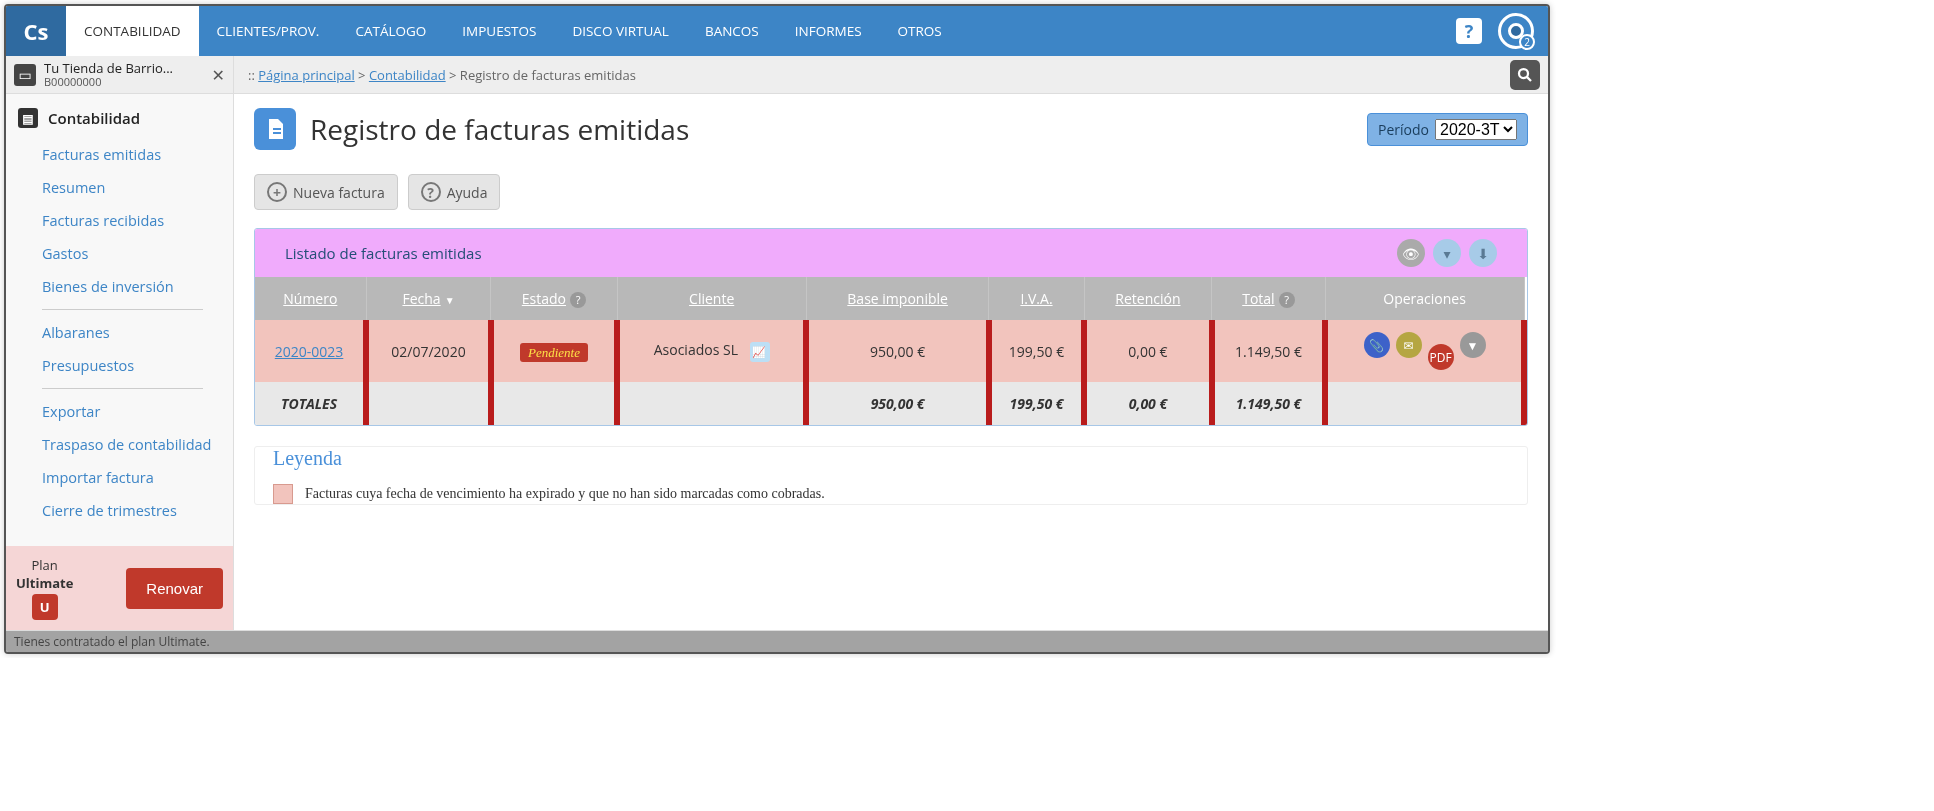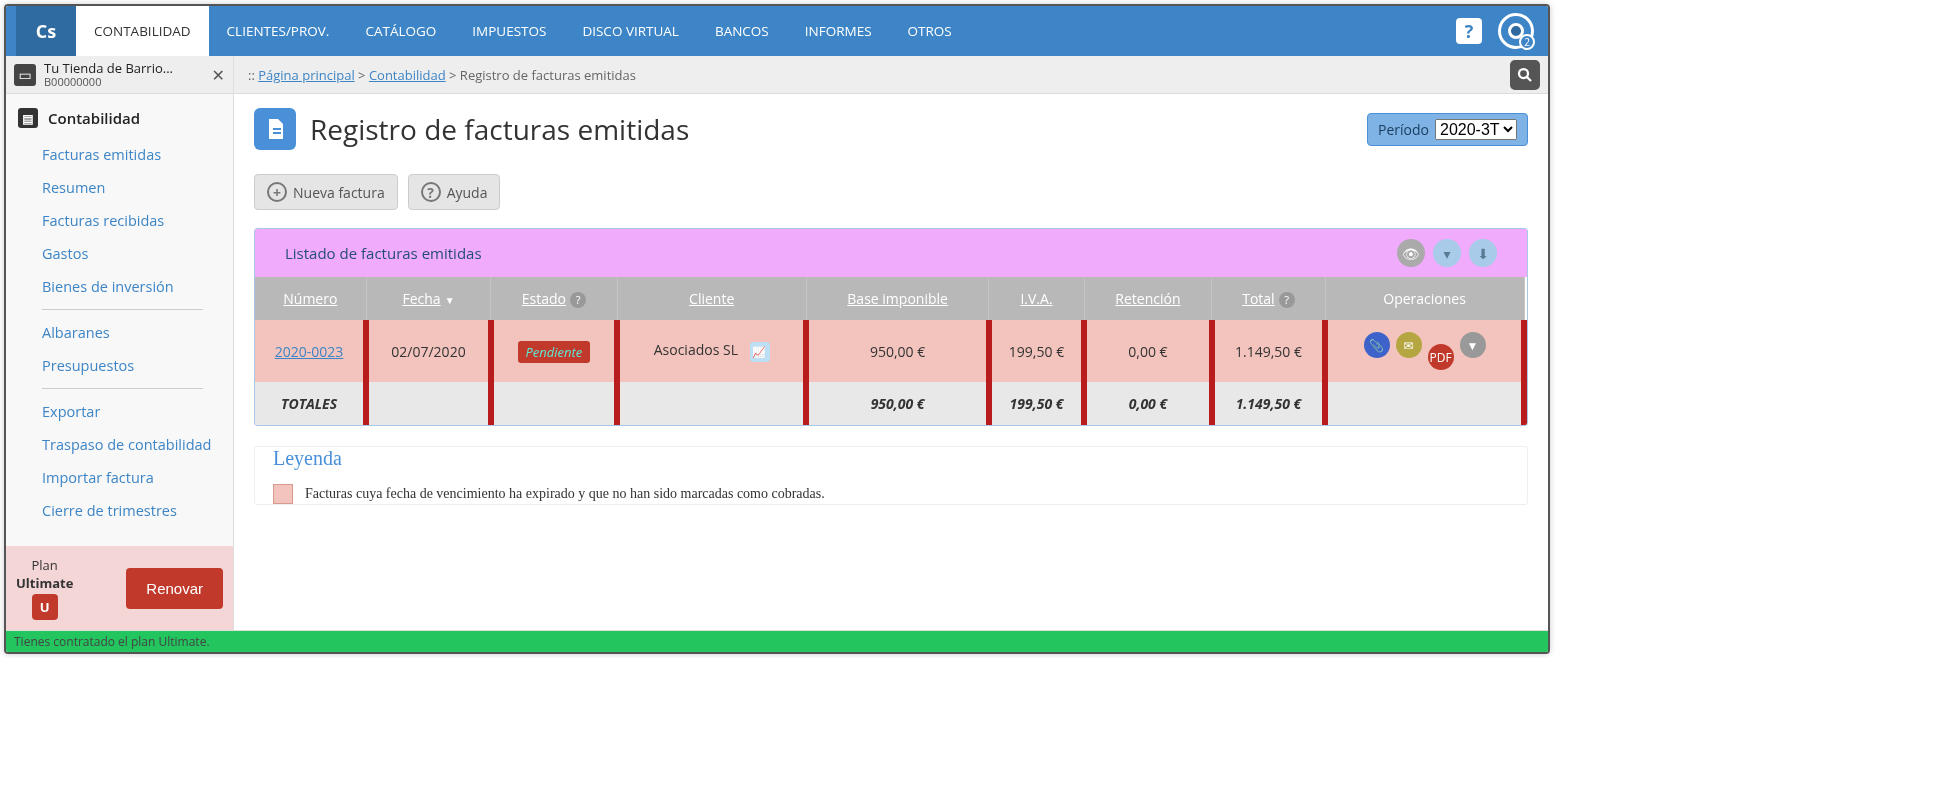--- a/index.html
+++ b/index.html
@@ -1,21 +1,21 @@
 <!DOCTYPE html>
 <html><head>
 <meta charset="utf-8">
 <style>
 * { box-sizing: border-box; margin: 0; padding: 0; }
 body { font-family: "Open Sans", "Segoe UI", Arial, sans-serif; font-size: 14px; color: #333; background: #fff; }
 .app { width: 1546px; height: 650px; border: 2px solid #555; border-radius: 4px; overflow: hidden; display: flex; flex-direction: column; position: relative; margin: 4px; box-shadow: 0 0 6px rgba(0,0,0,.2);}
 
 
 .topnav { background: #3d85c6; height: 50px; display: flex; align-items: center; color: #fff; }
-.logo { width: 60px; height: 50px; background: #2f6aa0; display: flex; align-items: center; justify-content: center; font-weight: bold; font-size: 18px; color: #fff; margin-left: 10px; }
+.logo { width: 60px; height: 50px; background: #2f6aa0; display: flex; align-items: center; justify-content: center; font-weight: bold; font-size: 22px; color: #fff; }
 .topnav .item { padding: 0 18px; height: 50px; display: flex; align-items: center; font-size: 13.5px; cursor: pointer; }
 .topnav .item.active { background: #fff; color: #333; }
 .topnav .spacer { flex: 1; }
 .topnav .help { width: 26px; height: 26px; background: #fff; color: #3d85c6; border-radius: 4px; display: flex; align-items: center; justify-content: center; font-weight: bold; font-size: 18px; margin-right: 16px; cursor: pointer;}
 .topnav .user-badge { width: 36px; height: 36px; border: 3px solid #fff; border-radius: 50%; margin-right: 14px; position: relative; display:flex; align-items:center; justify-content:center; cursor:pointer;}
 .topnav .user-badge .dot{width:16px;height:16px;border-radius:50%;background:#2f6aa0;border:3px solid #fff;}
 .topnav .user-badge .count{position:absolute;right:-4px;bottom:-4px;background:#3d85c6;border:2px solid #fff;color:#fff;font-size:10px;width:16px;height:16px;border-radius:50%;display:flex;align-items:center;justify-content:center;}
 
 
 .secondbar { height: 38px; background: #eee; display: flex; align-items: center; border-bottom: 1px solid #ddd; font-size: 13px;}
@@ -35,21 +35,21 @@
 .sidebar .section-title { display:flex; align-items:center; padding:14px 12px 10px; font-weight:600; font-size:15px; color:#222;}
 .sidebar .section-title .ic{width:20px;height:20px;background:#333;color:#fff;border-radius:3px;margin-right:10px;display:flex;align-items:center;justify-content:center;font-size:12px;}
 .sidebar .menu { padding: 0 0 8px 0;}
 .sidebar .menu a { display:block; padding: 7px 12px 7px 36px; color:#3d85c6; cursor:pointer; font-size:14.5px;}
 .sidebar hr { border:none; border-top:1px solid #ccc; margin: 6px 30px 6px 36px;}
 .sidebar .planbox { margin-top:auto; background:#f5d6d6; padding:10px; display:flex; align-items:center; justify-content:space-between;}
 .sidebar .planbox .planleft{text-align:center; font-size:13px;}
 .sidebar .planbox .planleft .u{width:26px;height:26px;background:#c0392b;color:#fff;border-radius:4px;display:inline-flex;align-items:center;justify-content:center;font-weight:bold;margin-top:2px;}
 .sidebar .renewbtn{background:#c0392b;color:#fff;border:none;border-radius:4px;padding:12px 20px;font-size:15px;cursor:pointer;}
 
-.statusbar { height:22px; background:#22c55e; border-top:1px solid #ddd; font-size:12px; color:#444; padding:2px 8px;}
+.statusbar { height:22px; background:#a3a3a3; border-top:1px solid #ddd; font-size:12px; color:#444; padding:2px 8px;}
 
 .content { flex:1; overflow:auto; padding: 0;}
 .content-inner{padding: 14px 20px;}
 .page-header { display:flex; align-items:center; margin-bottom: 24px;}
 .page-header .picon{width:42px;height:42px;background:#4a90d9;border-radius:6px;display:flex;align-items:center;justify-content:center;color:#fff;margin-right:14px;}
 .page-header h1{font-size:28px;font-weight:400;color:#333;flex:1;}
 .period-selector{background:#7fb2e5;border:1px solid #4a90d9;border-radius:4px;padding:5px 10px;display:flex;align-items:center;color:#1a3d5c;font-size:14px;}
 .period-selector select{margin-left:6px;font-size:16px;}
 
 .toolbar{display:flex;gap:10px;margin-bottom:18px;}
@@ -62,21 +62,21 @@
 .roundicon{width:28px;height:28px;border-radius:50%;display:flex;align-items:center;justify-content:center;margin-left:8px;cursor:pointer;color:#fff;font-size:14px;}
 .ri-gray{background:#aaa;}
 .ri-blue{background:#a7cbe8;color:#5a7a94;}
 
 table.invoice{width:100%;border-collapse:collapse;}
 table.invoice th{background:#b8b8b8;color:#fff;padding:12px 8px;text-align:center;font-weight:400;font-size:14px;border-right:1px solid #c5c5c5;}
 table.invoice th .u{text-decoration:underline;}
 table.invoice td{padding:12px 0;text-align:center;border-right:6px solid #b91c1c;}
 tr.row-expired td{background:#f2c4bd;}
 tr.row-expired .invno{color:#3d85c6;text-decoration:underline;cursor:pointer;}
-.badge-pend{background:#c0392b;color:#5eead4;padding:2px 8px;border-radius:3px;font-style:italic;font-size:13px;}
+.badge-pend{background:#c0392b;color:#fde047;padding:2px 8px;border-radius:3px;font-style:italic;font-size:13px;font-family:Liberation Serif, serif;}
 .cell-client .cicn{display:inline-flex;width:20px;height:20px;background:#bcdff5;border-radius:3px;align-items:center;justify-content:center;margin-left:8px;color:#3d85c6;font-size:11px;vertical-align:middle;}
 tr.totals td{background:#e8e8e8;font-style:italic;font-weight:bold;}
 .ops{display:flex;gap:6px;justify-content:center;}
 .opicon{width:26px;height:26px;border-radius:50%;display:flex;align-items:center;justify-content:center;color:#fff;cursor:pointer;font-size:12px;}
 .oi-blue{background:#3d62c9;}
 .oi-green{background:#b5a642;}
 .oi-red{background:#c0392b;margin-top:12px;}
 .oi-gray{background:#999;}
 
 .legend-panel{background:#fff;border:1px solid #eee;border-radius:3px;padding:0 18px;font-family:Liberation Serif, serif;}

